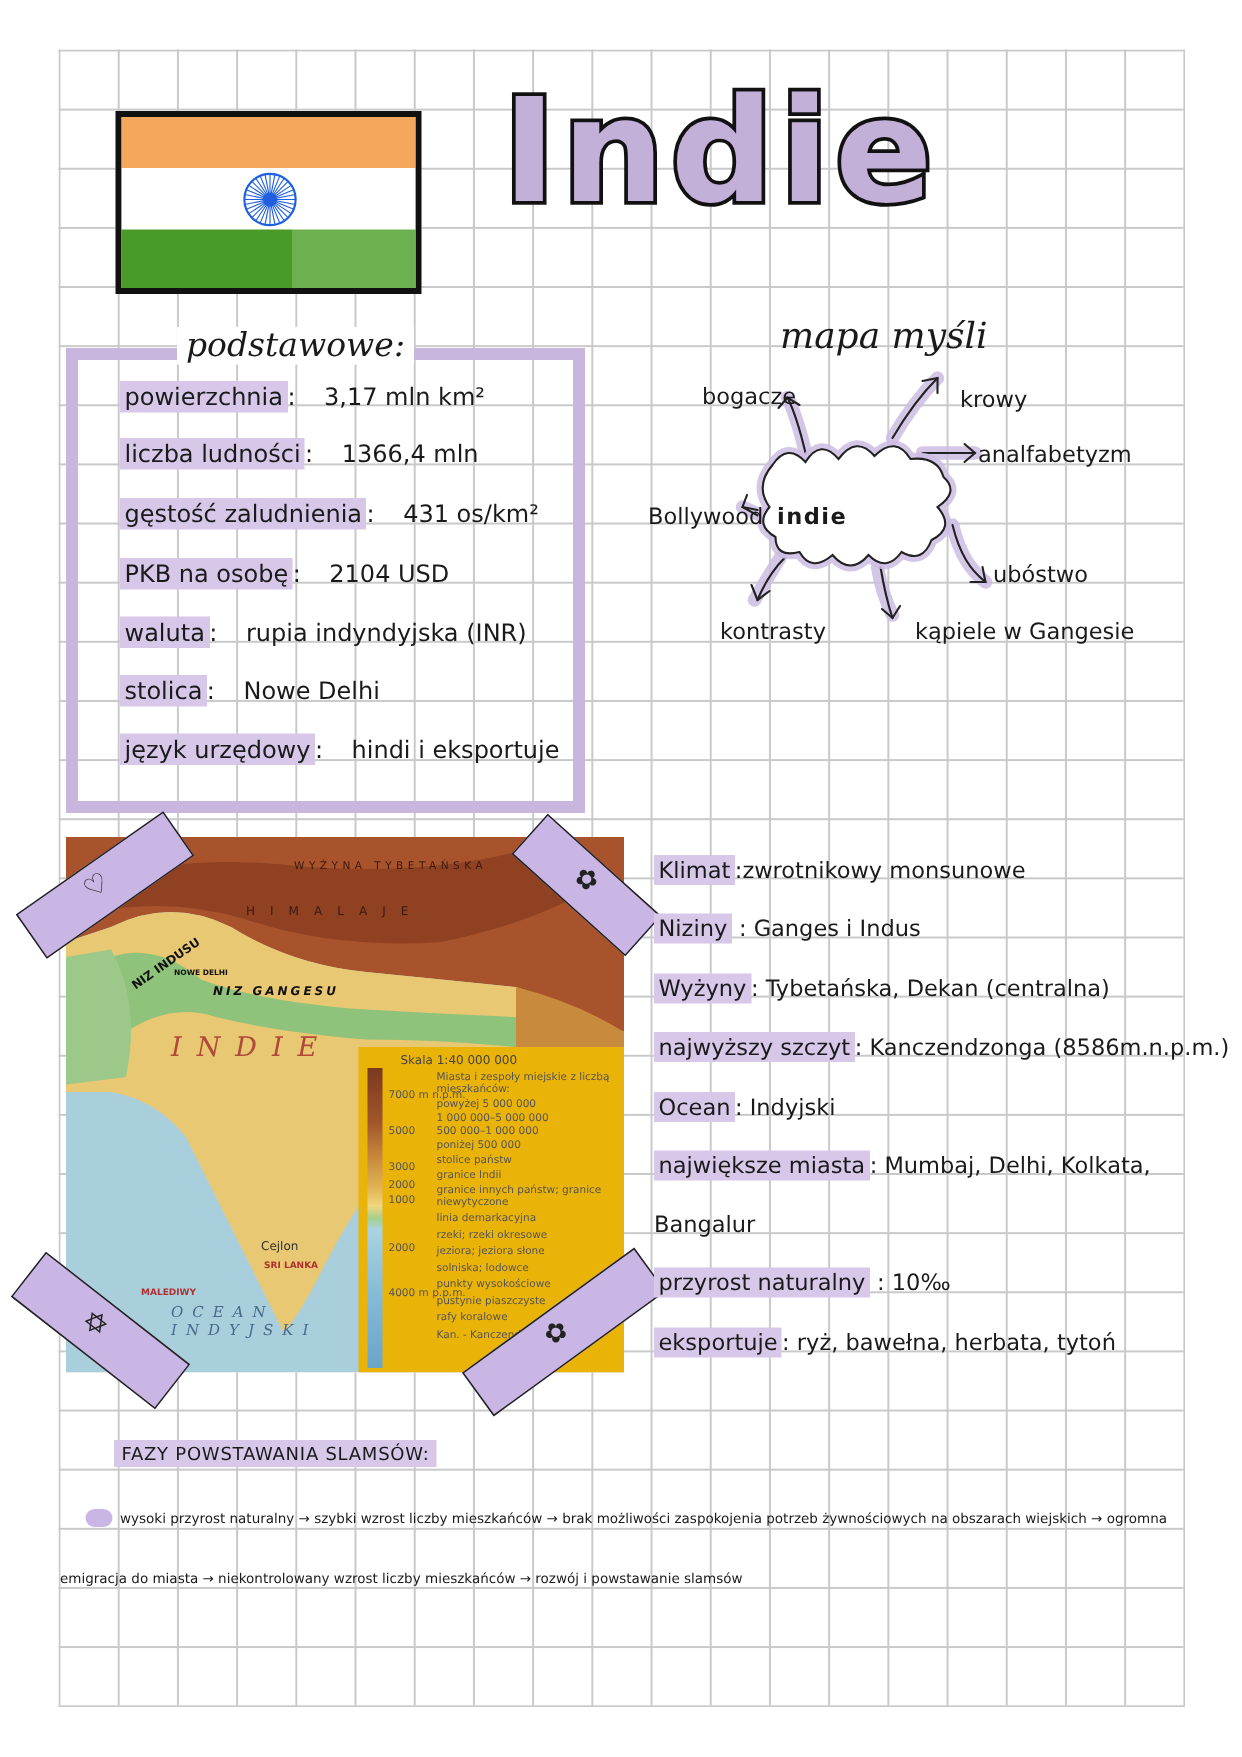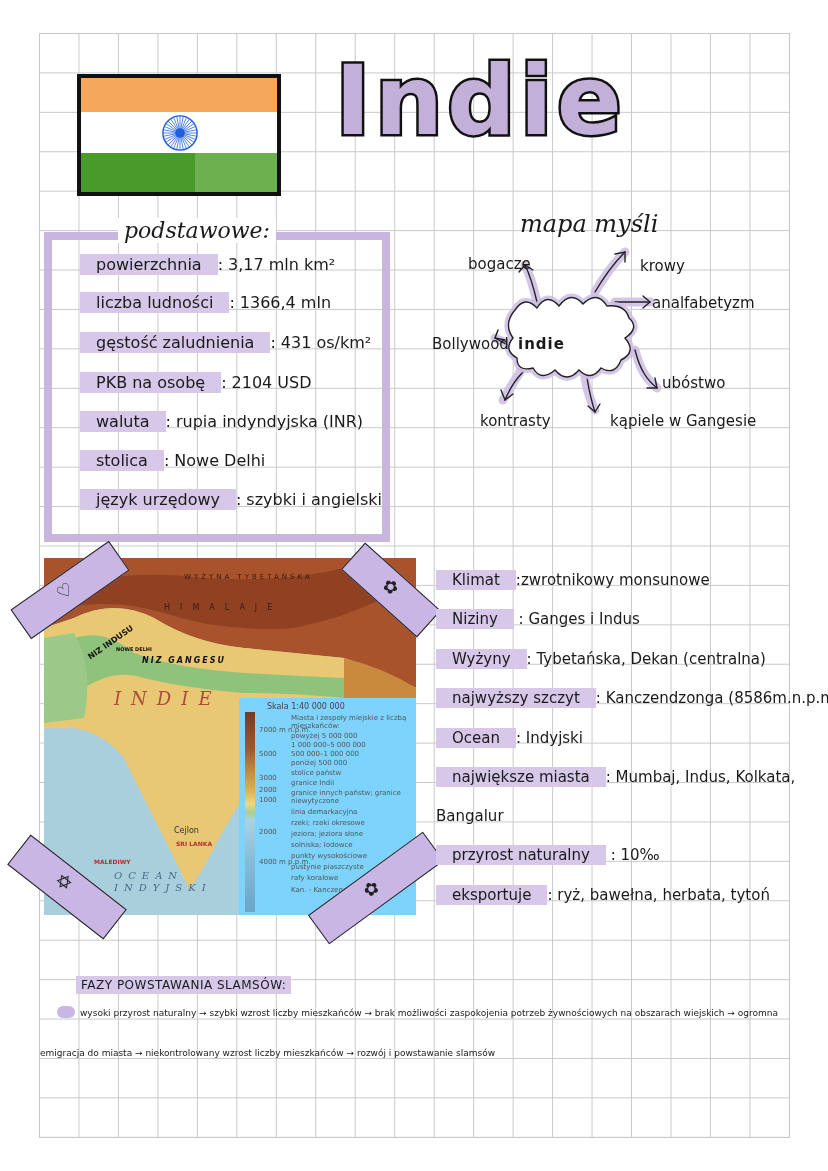--- a/index.html
+++ b/index.html
@@ -48,52 +48,52 @@
   
   .info-box {
     left: 44px; top: 232px; width: 346px; height: 310px;
     border: 8px solid #c9b6df; box-sizing: border-box;
   }
   .info-heading {
     left: 118px; top: 218px; font-size: 22px; font-style: italic;
     font-family: "DejaVu Serif", serif; color: #1a1a1a; background: #fff; padding: 0 6px;
   }
   .info-row { left: 80px; font-size: 16px; white-space: nowrap; }
-  .hl { background: #d7c8ea; padding: 1px 16px; }
-  .info-row .val { padding-left: 5px; }
+  .hl { background: #d7c8ea; padding: 1px 3px; }
+  .info-row .val { padding-left: 19px; }
 
   
   .mind-title { left: 520px; top: 210px; font-size: 24px; font-style: italic; font-family: "DejaVu Serif", serif; }
   .mm-word { font-size: 15px; white-space: nowrap; }
   .mindmap-svg { left: 425px; top: 240px; width: 340px; height: 200px; }
 
   
   .map-photo {
     left: 44px; top: 558px; width: 372px; height: 357px;
     background: #ede7dc; overflow: hidden;
   }
   .map-photo svg { position: absolute; left: 0; top: 0; }
   .legend {
     position: absolute; left: 195px; top: 140px; width: 177px; height: 217px;
-    background: #7dd3fc; font-size: 7px; color: #555; padding-left: 44px;
+    background: #eab308; font-size: 7px; color: #555; padding-left: 44px;
   }
   .legend .scale-title { position: absolute; left: 28px; top: 4px; font-size: 8px; color: #444; }
   .legend .bar { position: absolute; left: 6px; top: 14px; width: 10px; height: 200px;
     background: linear-gradient(to bottom, #7a3a1e 0%, #a0562a 18%, #c78a3c 30%, #e1b453 40%, #f0d780 46%, #a7cf8c 50%, #a9d3e2 54%, #86bbd6 75%, #6aa5c8 100%); }
   .legend .item { position: absolute; left: 52px; white-space: nowrap; }
   .legend .elev { position: absolute; left: 20px; white-space: nowrap; }
 
   
   .tape { background: #c9b6e4; border: 1.5px solid #222; }
 
   
   .fact { left: 436px; font-size: 15px; white-space: nowrap; }
 
   
-  .phases-title { left: 76px; top: 962px; font-size: 12px; letter-spacing: 0.5px; margin-top: 16px; }
+  .phases-title { left: 76px; top: 962px; font-size: 12px; letter-spacing: 0.5px; }
   .phase-bullet { left: 57px; top: 1006px; width: 18px; height: 12px; border-radius: 6px; background: #c9b6e4; }
   .phase-line { font-size: 9px; white-space: nowrap; }
 </style>
 </head>
 <body>
 
 <div class="grid"></div>
 
 <div class="abs flag">
   <div class="saffron"></div>
@@ -142,21 +142,21 @@
 <div class="abs info-row" style="top:373px">
   <span class="hl">PKB na osobę</span>:<span class="val">2104 USD</span>
 </div>
 <div class="abs info-row" style="top:412px">
   <span class="hl">waluta</span>:<span class="val">rupia indyndyjska (INR)</span>
 </div>
 <div class="abs info-row" style="top:451px">
   <span class="hl">stolica</span>:<span class="val">Nowe Delhi</span>
 </div>
 <div class="abs info-row" style="top:490px">
-  <span class="hl">język urzędowy</span>:<span class="val">szybki i angielski</span>
+  <span class="hl">język urzędowy</span>:<span class="val">hindi i eksportuje</span>
 </div>
 
 <div class="abs mind-title">mapa myśli</div>
 <svg class="abs mindmap-svg" viewBox="0 0 340 200">
   <g stroke="#cdbde3" stroke-width="9" fill="none" stroke-linecap="round" opacity="0.85">
     <path d="M112 62 C 108 45, 105 35, 100 25"></path>
     <path d="M170 52 C 180 35, 190 22, 200 12"></path>
     <path d="M190 62 L 225 62"></path>
     <path d="M85 105 L 70 98"></path>
     <path d="M210 110 C 215 130, 222 140, 232 148"></path>
@@ -204,21 +204,21 @@
     <path d="M0 80 L 30 75 Q 50 110 40 160 L 0 165 Z" fill="#9cc88a"></path>
 
     <path d="M300 100 Q 340 110 372 130 L 372 200 Q 340 190 300 150 Z" fill="#c88a3c"></path>
 
     <path d="M160 260 Q 175 265 172 285 Q 165 295 158 285 Q 152 270 160 260 Z" fill="#e8c873"></path>
   </svg>
   <div class="abs" style="left:40px;top:80px;font-size:8px;font-weight:bold;color:#111;transform:rotate(-35deg);">NIZ INDUSU</div>
   <div class="abs" style="left:98px;top:98px;font-size:8px;font-weight:bold;letter-spacing:2px;color:#111;font-style:italic;">NIZ GANGESU</div>
   <div class="abs" style="left:72px;top:88px;font-size:5px;font-weight:bold;color:#111;">NOWE DELHI</div>
   <div class="abs" style="left:70px;top:130px;font-size:18px;font-style:italic;letter-spacing:10px;color:#b04a3a;font-family:'DejaVu Serif',serif;">INDIE</div>
-  <div class="abs" style="left:140px;top:15px;font-size:7px;letter-spacing:3px;color:#3a1a10;">WYŻYNA TYBETAŃSKA</div>
+  <div class="abs" style="left:152px;top:15px;font-size:7px;letter-spacing:3px;color:#3a1a10;">WYŻYNA TYBETAŃSKA</div>
   <div class="abs" style="left:120px;top:45px;font-size:8px;letter-spacing:10px;color:#3a1a10;">HIMALAJE</div>
   <div class="abs" style="left:130px;top:268px;font-size:8px;color:#333;">Cejlon</div>
   <div class="abs" style="left:132px;top:282px;font-size:6px;color:#b03030;font-weight:bold;">SRI LANKA</div>
   <div class="abs" style="left:50px;top:300px;font-size:6px;color:#b03030;font-weight:bold;">MALEDIWY</div>
   <div class="abs" style="left:70px;top:312px;font-size:10px;font-style:italic;letter-spacing:6px;color:#4a6a8a;font-family:'DejaVu Serif',serif;width:140px;line-height:12px;">OCEAN INDYJSKI</div>
 
   <div class="legend">
     <div class="scale-title">Skala 1:40 000 000</div>
     <div class="bar"></div>
     <div class="elev" style="top:28px">7000 m n.p.m.</div>
@@ -269,21 +269,21 @@
 <div class="abs fact" style="top:650px">
   <span class="hl">Wyżyny</span>: <span>Tybetańska, Dekan (centralna)</span>
 </div>
 <div class="abs fact" style="top:689px">
   <span class="hl">najwyższy szczyt</span>: <span>Kanczendzonga (8586m.n.p.m.)</span>
 </div>
 <div class="abs fact" style="top:729px">
   <span class="hl">Ocean</span>: <span>Indyjski</span>
 </div>
 <div class="abs fact" style="top:768px">
-  <span class="hl">największe miasta</span>: <span>Mumbaj, Indus, Kolkata,</span>
+  <span class="hl">największe miasta</span>: <span>Mumbaj, Delhi, Kolkata,</span>
 </div>
 <div class="abs fact" style="top:807px">
   <span>Bangalur</span>
 </div>
 <div class="abs fact" style="top:846px">
   <span class="hl">przyrost naturalny</span> : <span>10‰</span>
 </div>
 <div class="abs fact" style="top:886px">
   <span class="hl">eksportuje</span>: <span>ryż, bawełna, herbata, tytoń</span>
 </div>

